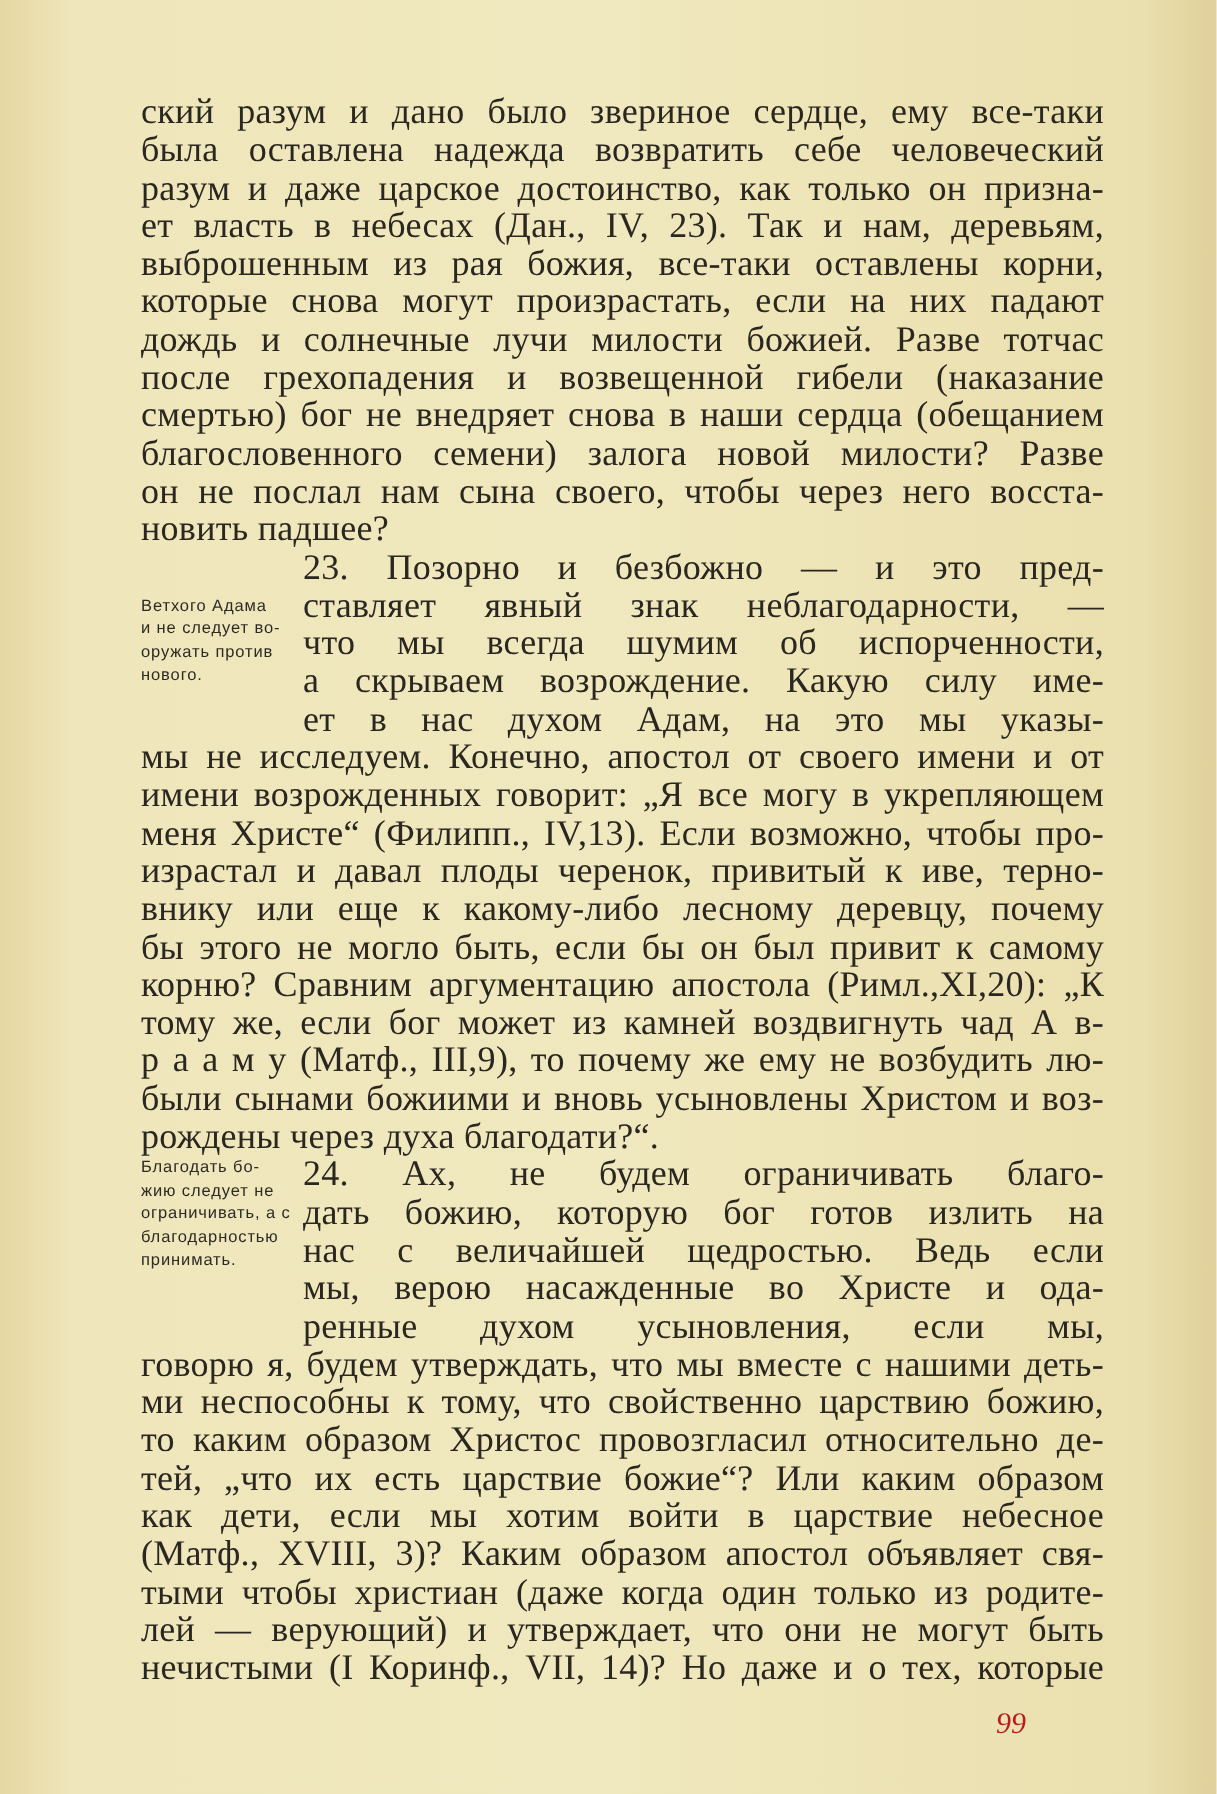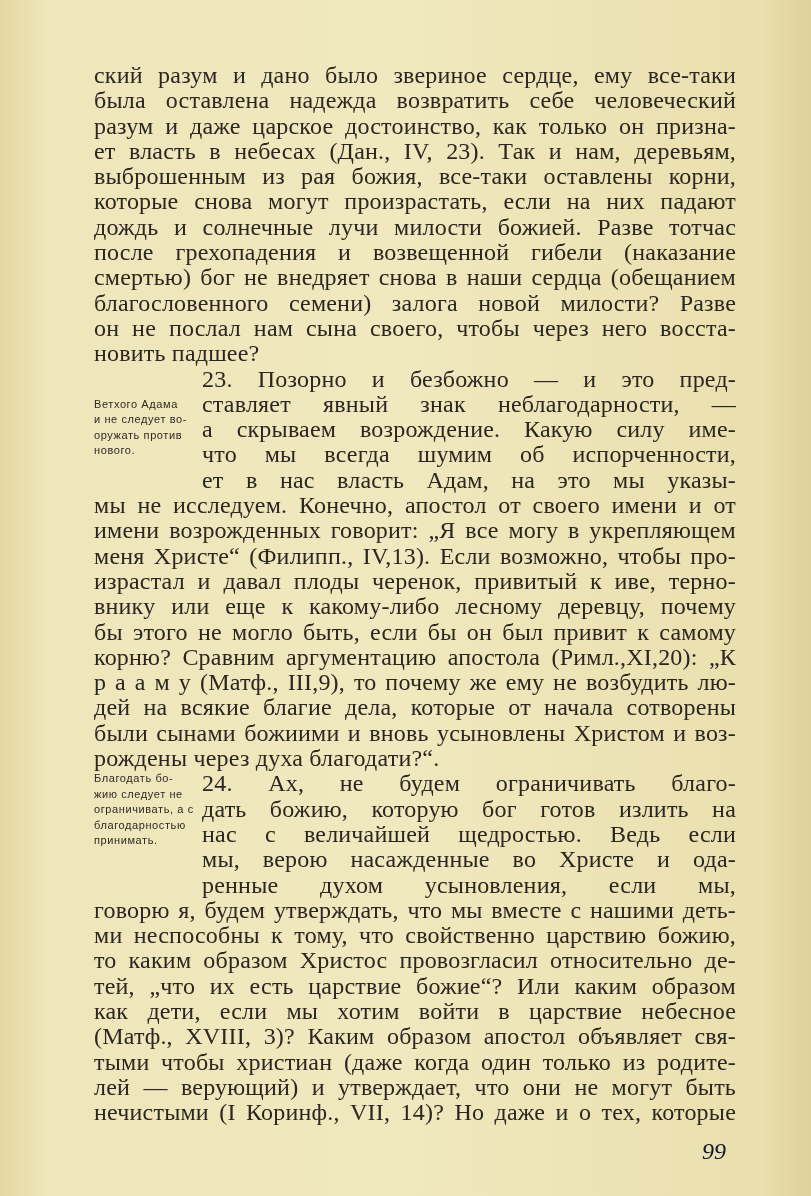--- a/index.html
+++ b/index.html
@@ -24,22 +24,22 @@
   .indent-block { margin-left: 108px; }
   .row { position: relative; }
   .margin-note {
     position: absolute; left: 0; width: 150px;
     font-family: "Liberation Sans", sans-serif; font-weight: normal;
     font-size: 11px; line-height: 15.5px; color: #2d2a24;
     letter-spacing: 0.6px;
   }
   .margin-note span { display: block; white-space: nowrap; }
   .page-number {
-    position: absolute; left: 702px; top: 1138px;
-    font-style: italic; font-size: 24px; color: #0f172a;
+    position: absolute; left: 664px; top: 1138px;
+    font-style: italic; font-size: 20px; color: #b91c1c;
   }
 </style>
 </head>
 <body>
 
 <div class="page">
 
   <div>
     <span class="line">ский разум и дано было звериное сердце, ему все-таки</span>
     <span class="line">была оставлена надежда возвратить себе человеческий</span>
@@ -58,33 +58,33 @@
   <div class="row">
     <div class="margin-note" style="top: 30px;">
       <span>Ветхого Адама</span>
       <span>и не следует во-</span>
       <span>оружать против</span>
       <span>нового.</span>
     </div>
     <div class="indent-block">
       <span class="line">23. Позорно и безбожно — и это пред-</span>
       <span class="line">ставляет явный знак неблагодарности, —</span>
+      <span class="line">что мы всегда шумим об испорченности,</span>
       <span class="line">а скрываем возрождение. Какую силу име-</span>
-      <span class="line">что мы всегда шумим об испорченности,</span>
-      <span class="line">ет в нас власть Адам, на это мы указы-</span>
+      <span class="line">ет в нас духом Адам, на это мы указы-</span>
     </div>
     <span class="line">мы не исследуем. Конечно, апостол от своего имени и от</span>
     <span class="line">имени возрожденных говорит: „Я все могу в укрепляющем</span>
     <span class="line">меня Христе“ (Филипп., IV,13). Если возможно, чтобы про-</span>
     <span class="line">израстал и давал плоды черенок, привитый к иве, терно-</span>
     <span class="line">внику или еще к какому-либо лесному деревцу, почему</span>
     <span class="line">бы этого не могло быть, если бы он был привит к самому</span>
     <span class="line">корню? Сравним аргументацию апостола (Римл.,XI,20): „К</span>
+    <span class="line">тому же, если бог может из камней воздвигнуть чад А в-</span>
     <span class="line">р а а м у (Матф., III,9), то почему же ему не возбудить лю-</span>
-    <span class="line">дей на всякие благие дела, которые от начала сотворены</span>
     <span class="line">были сынами божиими и вновь усыновлены Христом и воз-</span>
     <span class="line last">рождены через духа благодати?“.</span>
   </div>
 
   <div class="row">
     <div class="margin-note" style="top: 0;">
       <span>Благодать бо-</span>
       <span>жию следует не</span>
       <span>ограничивать, а с</span>
       <span>благодарностью</span>

